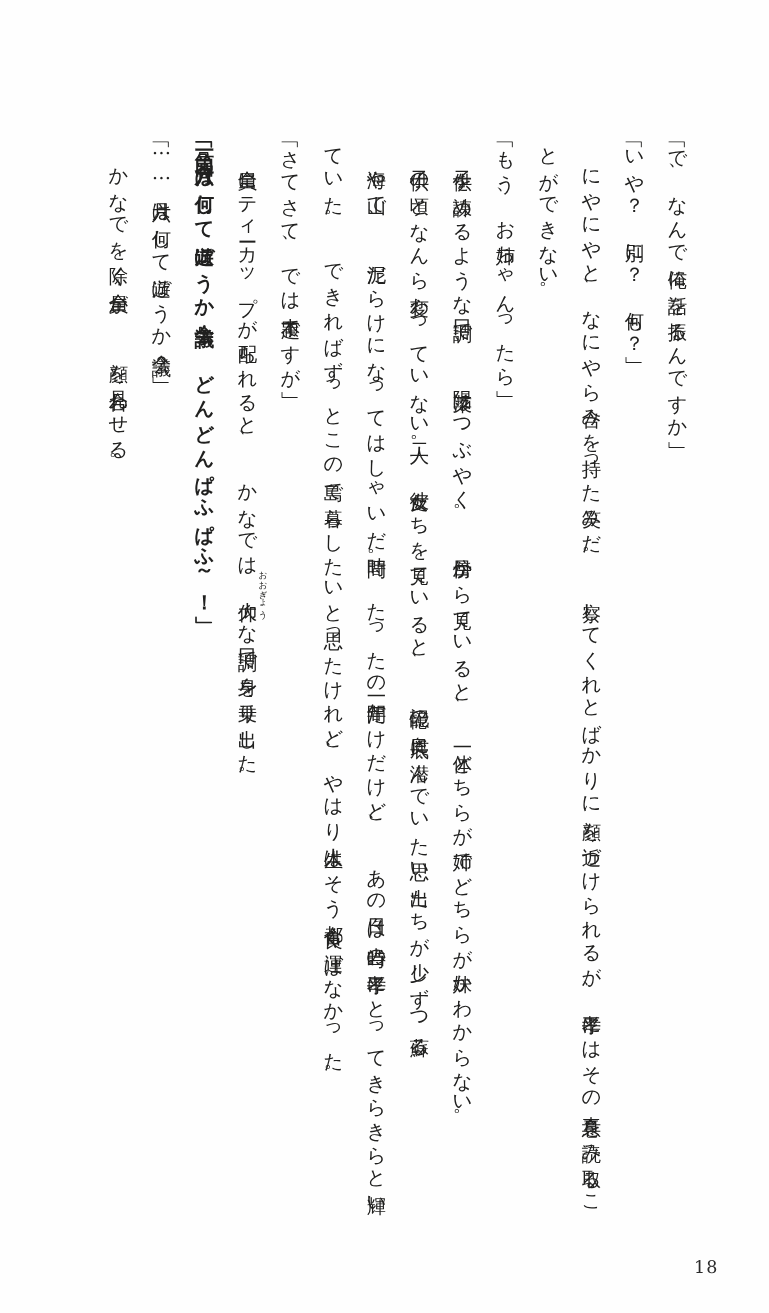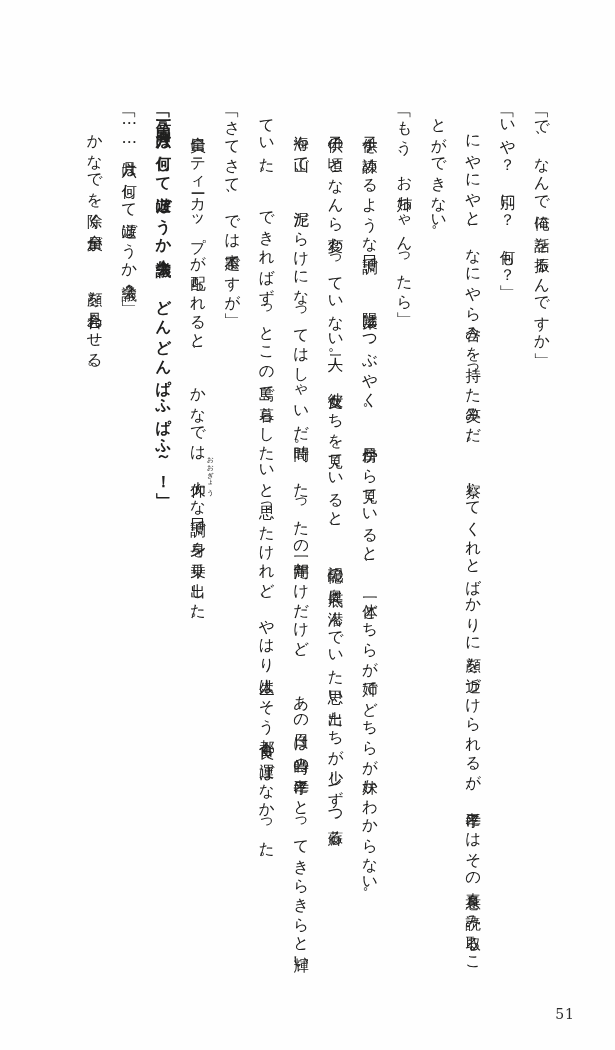--- a/index.html
+++ b/index.html
@@ -85,15 +85,15 @@
     <p>
       <span>全員にティーカップが配られると、　かなでは</span><ruby><span>大仰</span><rt>おおぎょう</rt></ruby><span>な口調で身を乗り出した。</span>
     </p>
 
     <p class="quote bold-line">「第一回『六月は何して遊ぼうか会議』！　どんどんぱふぱふ～！」</p>
     <p class="quote">「……六月は何して遊ぼうか会議？」</p>
     <p>かなでを除く全員が、　顔を見合わせる。</p>
 
   </div>
 
-  <div class="page-number">51</div>
+  <div class="page-number">18</div>
 
 </div>
 
 </body></html>

